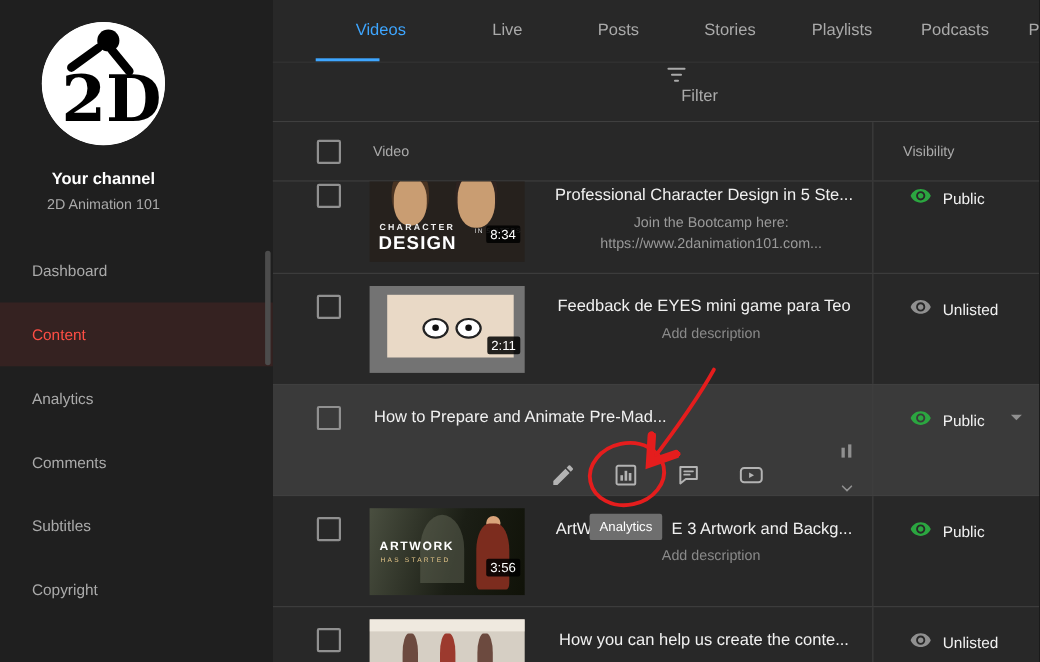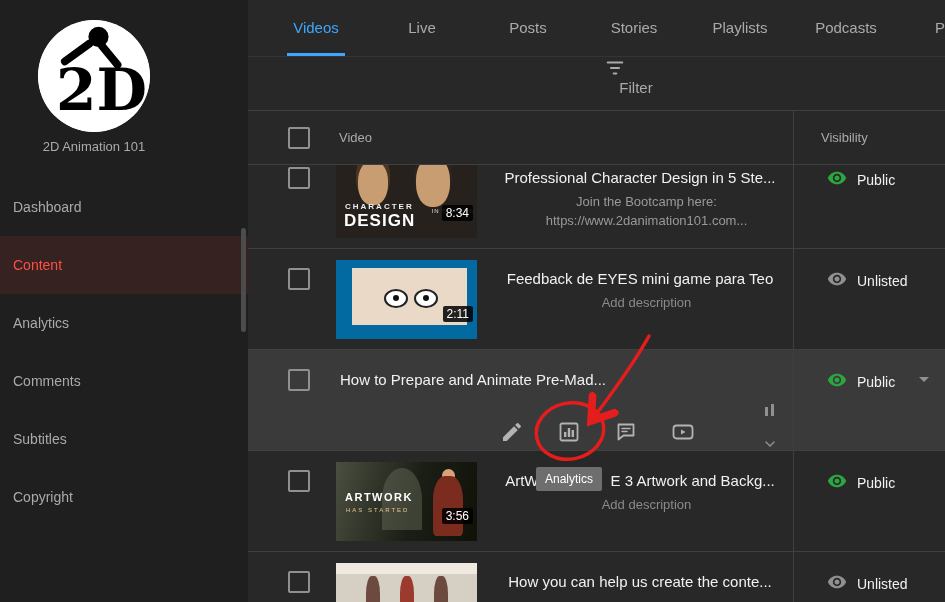--- a/index.html
+++ b/index.html
@@ -5,28 +5,28 @@
   html,body{margin:0;padding:0;background:#111;}
   .app{position:relative;width:945px;height:602px;background:#282828;overflow:hidden;
        font-family:"Liberation Sans",sans-serif;color:#f1f1f1;}
 
   
   .sidebar{position:absolute;left:0;top:0;width:248px;height:602px;background:#1f1f1f;}
   .avatar{margin:20px 0 0 38px;width:112px;height:112px;border-radius:50%;overflow:hidden;background:#fff;cursor:pointer;}
   .channel-name{margin-top:22px;width:188px;text-align:center;font-size:15px;font-weight:bold;color:#fff;}
   .channel-sub{width:188px;text-align:center;font-size:13px;color:#aaa;margin-top:7px;}
   .menu{margin-top:24px;}
-  .menu-item{height:58px;line-height:58px;padding-left:13px;font-size:14px;color:#aaa;cursor:pointer;}
+  .menu-item{height:58px;line-height:58px;padding-left:29px;font-size:14px;color:#aaa;cursor:pointer;}
   .menu-item.active{background:rgba(255,70,60,0.10);color:#ff4e45;font-weight:500;}
   .sb-scroll{position:absolute;right:2px;top:228px;width:5px;height:104px;background:#4c4c4c;border-radius:3px;cursor:pointer;}
 
   
   .main{position:absolute;left:248px;top:0;width:697px;height:602px;}
   .tabbar{height:57px;display:flex;padding-left:15px;border-bottom:1px solid #343434;box-sizing:border-box;overflow:hidden;}
-  .tab{width:106px;text-align:center;line-height:56px;font-size:15px;color:#aaa;font-weight:500;position:relative;cursor:pointer;flex-shrink:0;}
+  .tab{width:106px;text-align:right;line-height:56px;font-size:15px;color:#aaa;font-weight:500;position:relative;cursor:pointer;flex-shrink:0;}
   .tab.active{color:#3ea6ff;}
   .tab.active::after{content:"";position:absolute;left:50%;transform:translateX(-50%);bottom:0;width:58px;height:3px;background:#3ea6ff;}
   .tab-partial{width:auto;padding-left:36px;}
 
   .filterbar{height:54px;border-bottom:1px solid #3f3f3f;display:flex;align-items:center;padding-left:37px;box-sizing:border-box;cursor:pointer;flex-direction:column;}
   .filter-label{margin-left:42px;font-size:15px;color:#aaa;}
 
   .headbar{height:54px;border-bottom:1px solid #3f3f3f;display:flex;align-items:center;position:relative;box-sizing:border-box;}
   .head-video{margin-left:29px;font-size:13px;color:#aaa;text-align:right;}
   .vis-col{position:absolute;right:0;top:0;width:152px;height:100%;border-left:1px solid #3f3f3f;display:flex;align-items:center;padding-left:27px;box-sizing:border-box;font-size:13px;color:#aaa;}
@@ -63,21 +63,21 @@
 
   
   .thumb1{background:#26211d;}
   .t1face{position:absolute;border-radius:45%;background:#c99d72;}
   .t1f1{left:22px;top:2px;width:30px;height:44px;box-shadow:0 -6px 0 2px #4a3423;}
   .t1f2{left:80px;top:-2px;width:34px;height:50px;box-shadow:0 -6px 0 2px #2e2320;}
   .t1l1{position:absolute;left:9px;bottom:27px;font-size:8px;letter-spacing:2px;color:#eee;font-weight:bold;}
   .t1l2{position:absolute;left:8px;bottom:7px;font-size:17px;font-weight:800;color:#fff;letter-spacing:1px;}
   .t1l3{position:absolute;right:3px;bottom:24px;font-size:6px;color:#ddd;letter-spacing:1px;}
 
-  .thumb2{background:#0369a1;}
+  .thumb2{background:#737373;}
   .t2screen{position:absolute;left:16px;top:8px;right:10px;bottom:14px;background:#e9d9c6;}
   .t2eye{position:absolute;top:50%;margin-top:-8px;width:20px;height:15px;background:#fff;border:2px solid #222;border-radius:50%;}
   .t2e1{left:32px;}.t2e2{left:62px;}
   .t2pupil{position:absolute;left:50%;top:50%;width:6px;height:6px;margin:-3px 0 0 -3px;background:#111;border-radius:50%;}
 
   .thumb3{background:#37746a;}
   .t3hair{position:absolute;left:13px;top:8px;width:36px;height:36px;background:#b64a35;border-radius:50% 50% 42% 42%;}
   .t3face{position:absolute;left:18px;top:17px;width:26px;height:31px;background:#f2c69f;border-radius:45%;}
   .t3right{position:absolute;left:60px;top:0;right:0;bottom:0;background:#f4f1ec;padding-top:15px;text-align:center;box-sizing:border-box;}
   .t3l1,.t3l2{font-size:6.5px;font-weight:800;color:#2b2b2b;letter-spacing:.4px;line-height:9px;}
@@ -103,20 +103,21 @@
   <aside class="sidebar">
     <div class="avatar">
       <svg viewBox="0 0 100 100" width="112" height="112">
         <circle cx="50" cy="50" r="50" fill="#fff"></circle>
         <circle cx="54" cy="15" r="9" fill="#000"></circle>
         <path d="M46 21 L24 37" stroke="#000" stroke-width="7" stroke-linecap="round" fill="none"></path>
         <path d="M57 23 L71 40" stroke="#000" stroke-width="7" stroke-linecap="round" fill="none"></path>
         <text x="16" y="80" font-size="52" font-weight="bold" fill="#000" font-family="DejaVu Serif, serif">2D</text>
       </svg>
     </div>
+    <div class="channel-name">Your channel</div>
     <div class="channel-sub">2D Animation 101</div>
     <nav class="menu">
       <div class="menu-item">Dashboard</div>
       <div class="menu-item active">Content</div>
       <div class="menu-item">Analytics</div>
       <div class="menu-item">Comments</div>
       <div class="menu-item">Subtitles</div>
       <div class="menu-item">Copyright</div>
     </nav>
     <div class="sb-scroll"></div>

